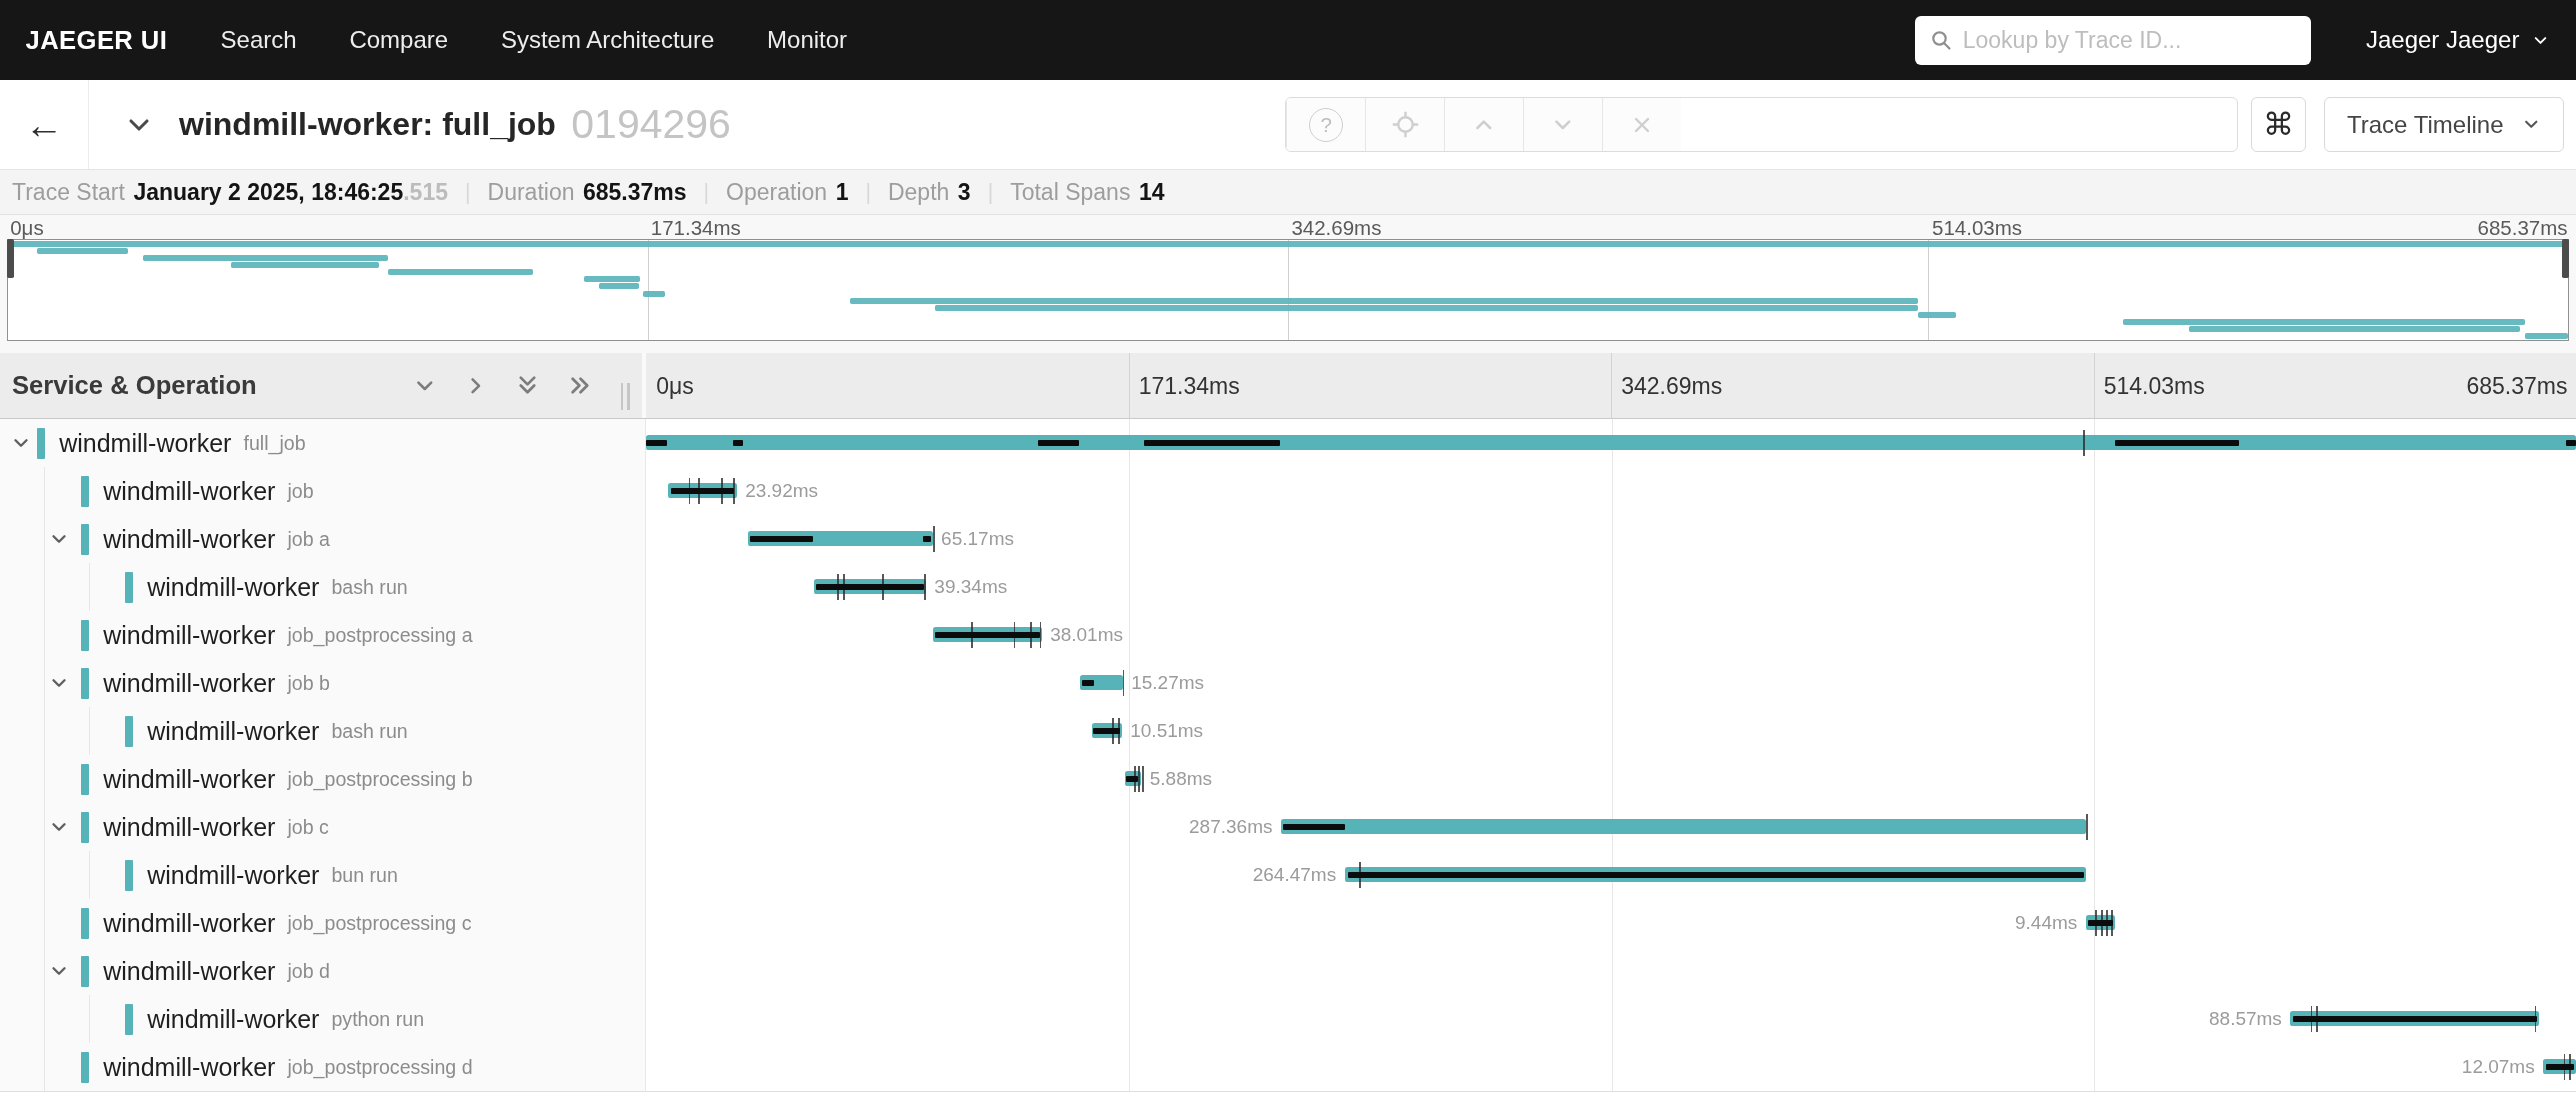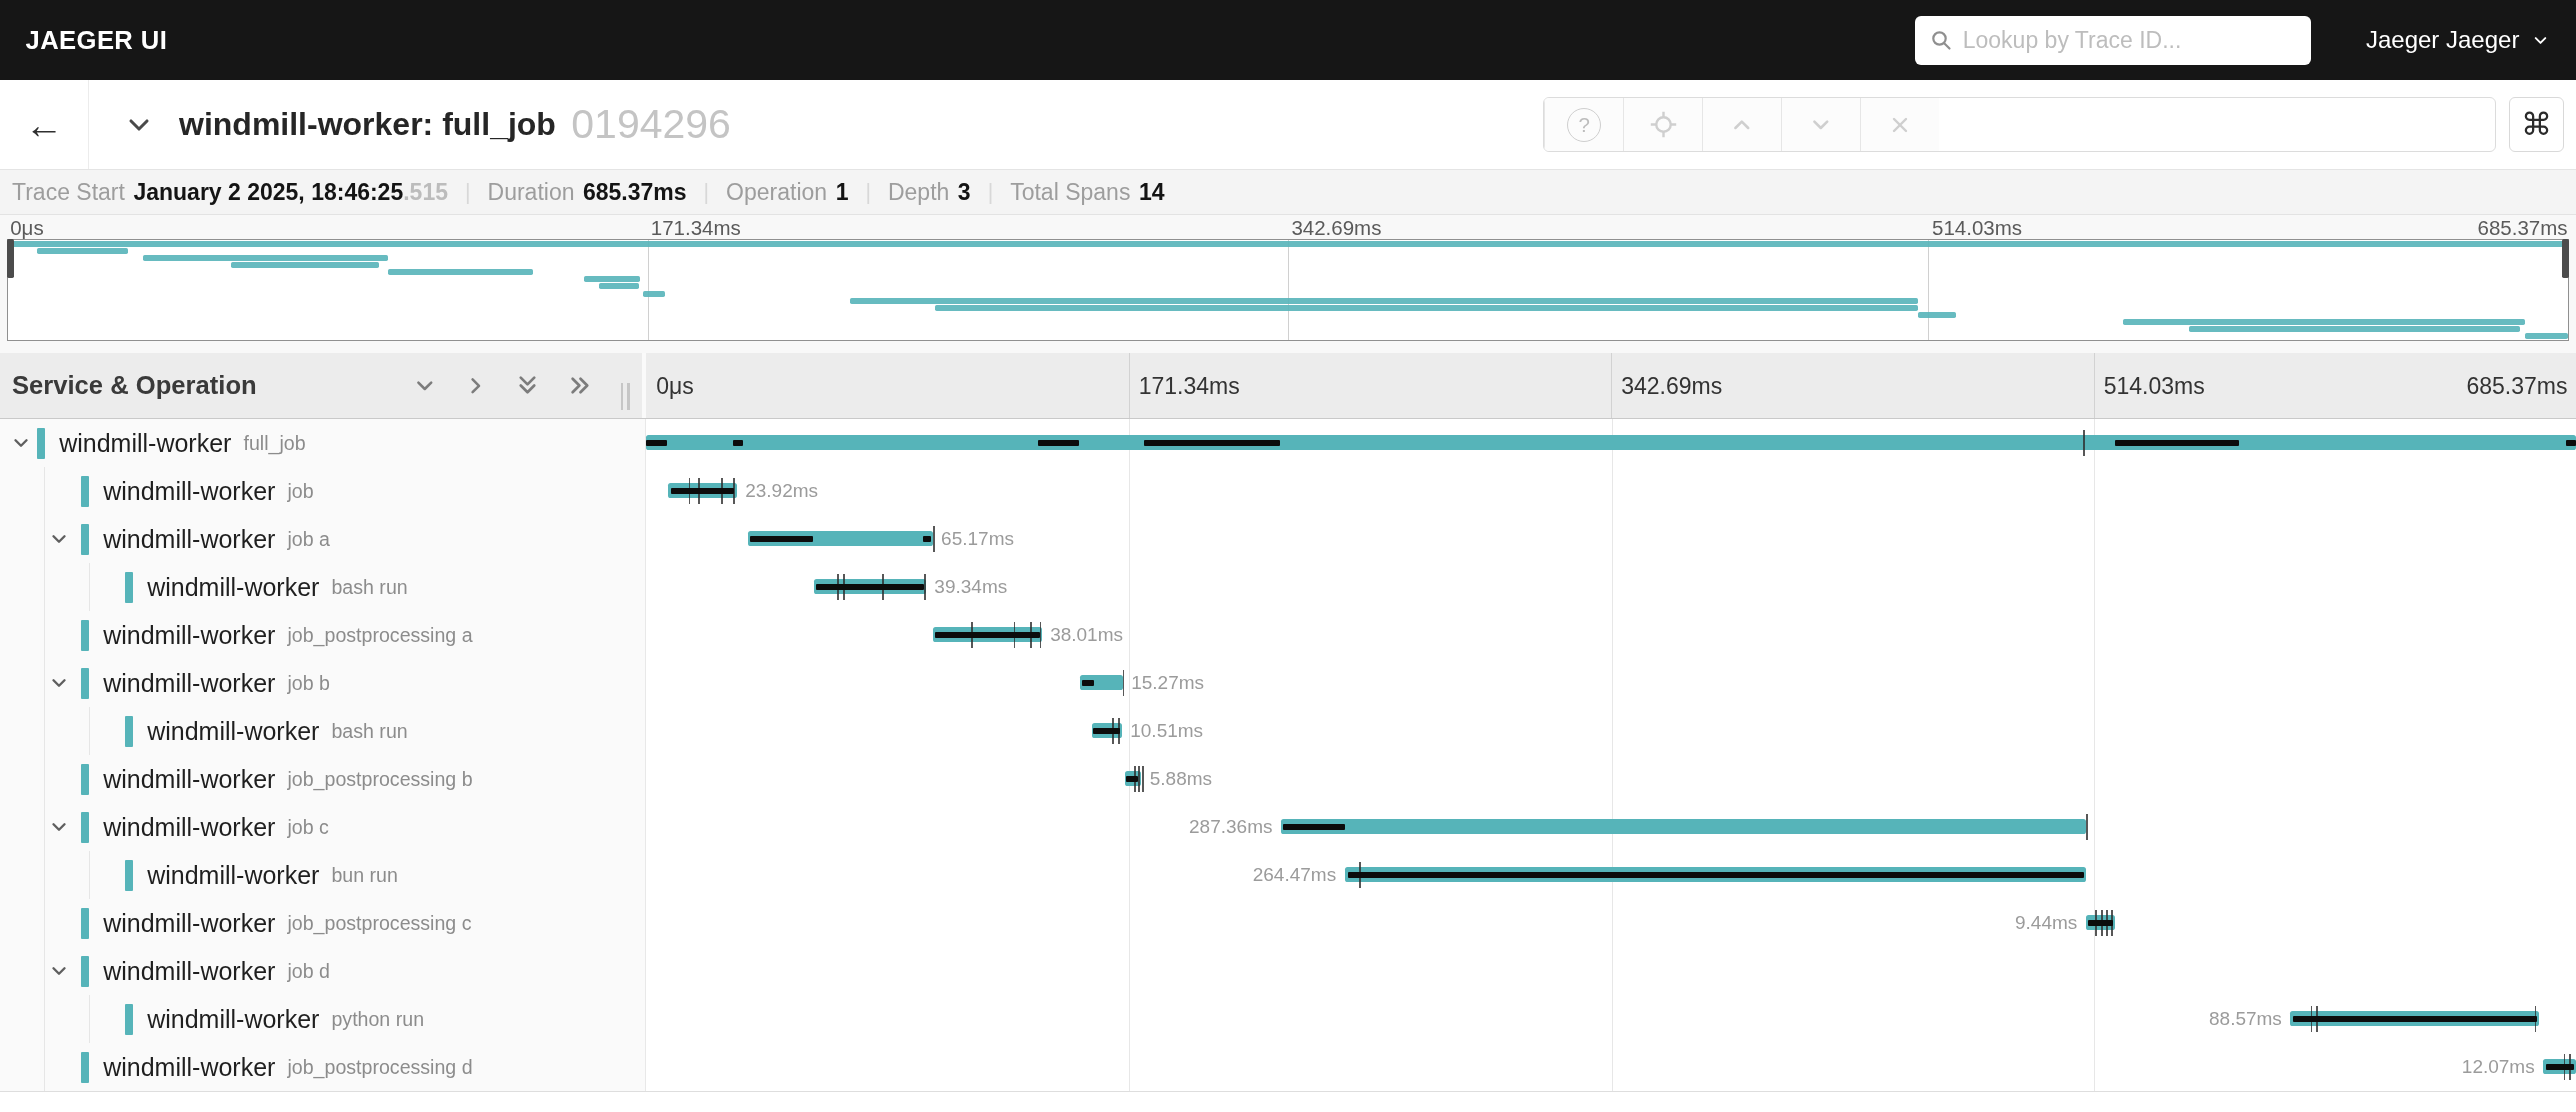--- a/index.html
+++ b/index.html
@@ -83,20 +83,26 @@
   .span-bar { position:absolute; top:16px; height:14.5px; border-radius:2.6px; z-index:2; cursor:pointer; }
   .crit { position:absolute; top:20.5px; height:6px; background:#0c0c0c; border-radius:0.9px; z-index:4; }
   .ltick { position:absolute; top:11px; height:25.6px; width:1.7px; background:rgba(45,45,45,.8); z-index:3; }
   .dur-label { position:absolute; top:0; line-height:48px; font-size:19px; color:#9b9b9b; white-space:nowrap; z-index:5; }
 </style>
 </head>
 <body>
 
 <div class="nav">
   <div class="brand">JAEGER UI</div>
+  <div class="nav-items" id="nav-items">
+      <div class="nav-item">Search</div>
+      <div class="nav-item">Compare</div>
+      <div class="nav-item">System Architecture</div>
+      <div class="nav-item">Monitor</div>
+    </div>
   <div class="nav-right">
     <div class="lookup">
       <svg width="24" height="24" viewBox="0 0 24 24" fill="none" stroke="#8f8f8f" stroke-width="2.2" stroke-linecap="round">
           <circle cx="10.5" cy="10.5" r="6.2"></circle>
           <line x1="15.2" y1="15.2" x2="20.5" y2="20.5"></line>
         </svg>
       <input placeholder="Lookup by Trace ID..." style="">
     </div>
     <div class="about">
       <span>Jaeger Jaeger</span>
@@ -144,20 +150,26 @@
       <div class="seg">
         <svg width="24" height="24" viewBox="0 0 24 24" fill="none" stroke="#cfcfcf" stroke-width="2.4" stroke-linecap="round">
             <line x1="6" y1="6" x2="18" y2="18"></line>
             <line x1="18" y1="6" x2="6" y2="18"></line>
           </svg>
       </div>
     </div>
     <div class="cmd-btn">
         <span>⌘</span>
       </div>
+    <div class="view-btn">
+      <span>Trace Timeline</span>
+      <svg width="20.5" height="20.5" viewBox="0 0 24 24" fill="none" stroke="#555" stroke-width="2.4" stroke-linecap="round" stroke-linejoin="round">
+          <polyline points="6 9 12 15 18 9"></polyline>
+        </svg>
+    </div>
   </div>
 </div>
 
 <div class="summary-bar" id="summary-bar">
     <div class="sum-label">Trace Start</div>
     <div class="sum-value">January 2 2025, 18:46:25</div>
     <div class="sum-suffix">.515</div>
     <div class="sep">|</div>
     <div class="sum-label">Duration</div>
     <div class="sum-value">685.37ms</div>

